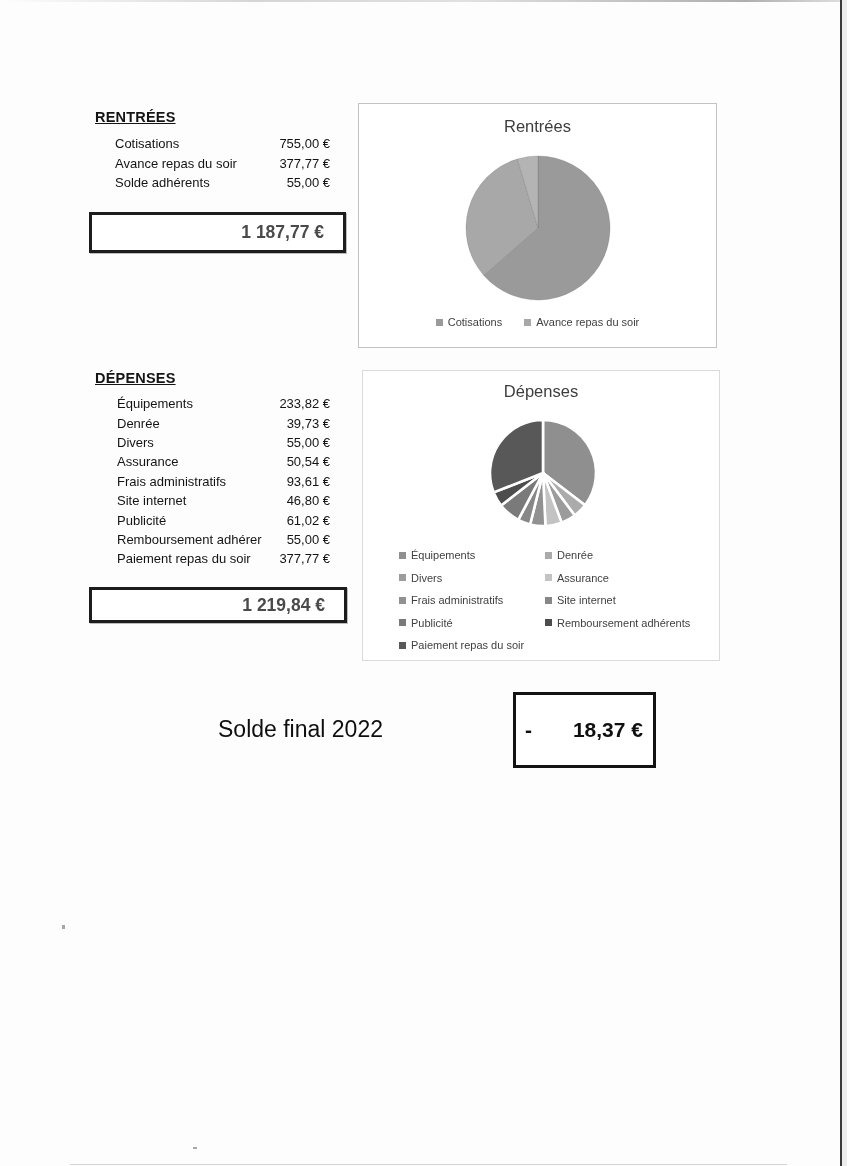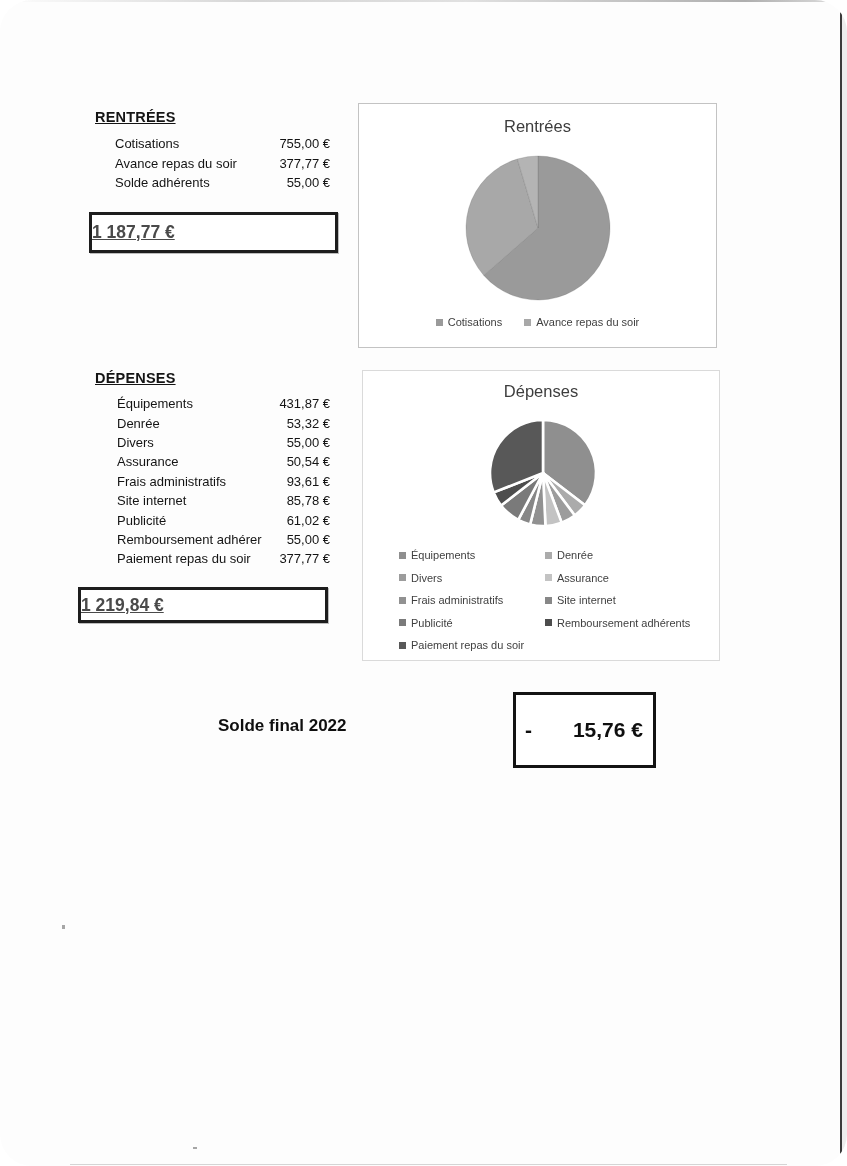--- a/index.html
+++ b/index.html
@@ -1,53 +1,53 @@
 <!DOCTYPE html>
 <html><head>
 <meta charset="utf-8">
 <style>
   html,body{margin:0;padding:0;background:#ffffff;}
   .page{
     position:relative; width:847px; height:1166px;
     background:#fdfdfd; overflow:hidden;
-    font-family:"Liberation Sans", sans-serif; color:#141414;border-radius:32px;
+    font-family:"Liberation Sans", sans-serif; color:#141414;
   }
   
   .edge-top{position:absolute;top:0;left:0;right:0;height:2px;
     background:linear-gradient(90deg, rgba(160,160,160,0) 0%, rgba(140,140,140,.35) 30%, rgba(140,140,140,.25) 55%, rgba(110,110,110,.55) 88%, rgba(110,110,110,.2) 100%);}
   .edge-right-light{position:absolute;top:0;right:0;bottom:0;width:6px;background:#ededed;}
   .edge-right-dark{position:absolute;top:0;right:5px;bottom:0;width:2px;background:#3b3b3b;}
   .edge-bottom{position:absolute;bottom:1px;left:70px;right:60px;height:1px;background:rgba(165,165,165,.45);}
   .speck{position:absolute;background:rgba(95,95,95,.55);}
   
   .sec-heading{position:absolute;font-size:14.5px;font-weight:bold;text-decoration:underline;letter-spacing:.2px;}
   .rows{position:absolute;display:flex;flex-direction:column;}
   .row{display:flex;justify-content:space-between;align-items:center;height:19.4px;font-size:13px;}
   .row-value{white-space:nowrap;}
   
   .total-box{position:absolute;background:#ffffff;border:3px solid #1d1d1d;
-    display:flex;align-items:center;
-    padding-right:11px;font-size:17.5px;font-weight:bold;color:#4a4a4a;
-    box-shadow:1px 1px 0 rgba(0,0,0,.25);text-decoration:underline;}
+    display:flex;align-items:center;justify-content:flex-end;
+    padding-right:19px;font-size:17.5px;font-weight:bold;color:#4a4a4a;
+    box-shadow:1px 1px 0 rgba(0,0,0,.25);}
   
   .chart-panel{position:absolute;background:#ffffff;}
   .panel-rentrees{left:358px;top:103px;width:357px;height:243px;border:1px solid #c3c3c3;}
   .panel-depenses{left:362px;top:370px;width:356px;height:289px;border:1px solid #dadada;}
   .chart-title{position:absolute;left:0;right:0;text-align:center;font-size:16.5px;color:#3d3d3d;}
   .panel-rentrees .chart-title{top:13px;}
   .panel-depenses .chart-title{top:11px;}
   .pie-svg{position:absolute;left:0;top:0;}
   .legend-row{position:absolute;left:0;right:0;top:212px;display:flex;justify-content:center;gap:22px;
     font-size:11px;color:#3f3f3f;align-items:center;}
   .legend-grid{position:absolute;left:36px;top:173px;display:grid;
     grid-template-columns:146px auto;grid-auto-rows:22.5px;font-size:11px;color:#3f3f3f;}
   .legend-item{display:flex;align-items:center;gap:5px;white-space:nowrap;}
   .marker{width:7px;height:7px;flex:0 0 auto;}
   
-  .solde-label{position:absolute;left:218px;top:716px;font-size:17px;font-weight:bold;color:#0f0f0f;}
+  .solde-label{position:absolute;left:218px;top:716px;font-size:23px;font-weight:normal;color:#0f0f0f;}
   .solde-box{position:absolute;left:513px;top:692px;width:118px;height:70px;background:#fff;
     border:3px solid #131313;display:flex;align-items:center;justify-content:space-between;
     padding:0 10px 0 9px;font-size:21px;font-weight:bold;color:#0f0f0f;}
 </style>
 </head>
 <body>
 
 <div class="page">
 
   <div class="edge-top"></div>
@@ -92,56 +92,56 @@
           <span class="marker" style="background: rgb(168, 168, 168);"></span>
           <span>Avance repas du soir</span>
         </div>
       </div>
   </div>
 
   <div class="sec-heading" style="left:95px;top:370px;">DÉPENSES</div>
   <div class="rows" style="left:117px;top:394px;width:213px;">
       <div class="row">
         <span class="row-label">Équipements</span>
-        <span class="row-value">431,87 €</span>
+        <span class="row-value">233,82 €</span>
       </div>
       <div class="row">
         <span class="row-label">Denrée</span>
-        <span class="row-value">53,32 €</span>
+        <span class="row-value">39,73 €</span>
       </div>
       <div class="row">
         <span class="row-label">Divers</span>
         <span class="row-value">55,00 €</span>
       </div>
       <div class="row">
         <span class="row-label">Assurance</span>
         <span class="row-value">50,54 €</span>
       </div>
       <div class="row">
         <span class="row-label">Frais administratifs</span>
         <span class="row-value">93,61 €</span>
       </div>
       <div class="row">
         <span class="row-label">Site internet</span>
-        <span class="row-value">85,78 €</span>
+        <span class="row-value">46,80 €</span>
       </div>
       <div class="row">
         <span class="row-label">Publicité</span>
         <span class="row-value">61,02 €</span>
       </div>
       <div class="row">
         <span class="row-label">Remboursement adhérer</span>
         <span class="row-value">55,00 €</span>
       </div>
       <div class="row">
         <span class="row-label">Paiement repas du soir</span>
         <span class="row-value">377,77 €</span>
       </div>
     </div>
-  <div class="total-box" style="left:78px;top:587px;width:233px;height:30px;">
+  <div class="total-box" style="left:89px;top:587px;width:233px;height:30px;">
     <span>1 219,84 €</span>
   </div>
 
   <div class="chart-panel panel-depenses">
     <div class="chart-title">Dépenses</div>
     <svg class="pie-svg" width="356" height="289" viewBox="0 0 356 289">
         <path d="M 180 102 L 180.00 49.00 A 53 53 0 0 1 222.07 134.23 Z" fill="#8f8f8f" stroke="#ffffff" stroke-width="2.6" stroke-linejoin="round"></path>
         <path d="M 180 102 L 222.07 134.23 A 53 53 0 0 1 211.76 144.43 Z" fill="#ababab" stroke="#ffffff" stroke-width="2.6" stroke-linejoin="round"></path>
         <path d="M 180 102 L 211.76 144.43 A 53 53 0 0 1 198.63 151.62 Z" fill="#9c9c9c" stroke="#ffffff" stroke-width="2.6" stroke-linejoin="round"></path>
         <path d="M 180 102 L 198.63 151.62 A 53 53 0 0 1 182.44 154.94 Z" fill="#c3c3c3" stroke="#ffffff" stroke-width="2.6" stroke-linejoin="round"></path>
@@ -187,16 +187,16 @@
         <div class="legend-item">
           <span class="marker" style="background: rgb(88, 88, 88);"></span>
           <span>Paiement repas du soir</span>
         </div>
       </div>
   </div>
 
   <div class="solde-label">Solde final 2022</div>
   <div class="solde-box">
     <span>-</span>
-    <span>15,76 €</span>
+    <span>18,37 €</span>
   </div>
 
 </div>
 
 </body></html>

